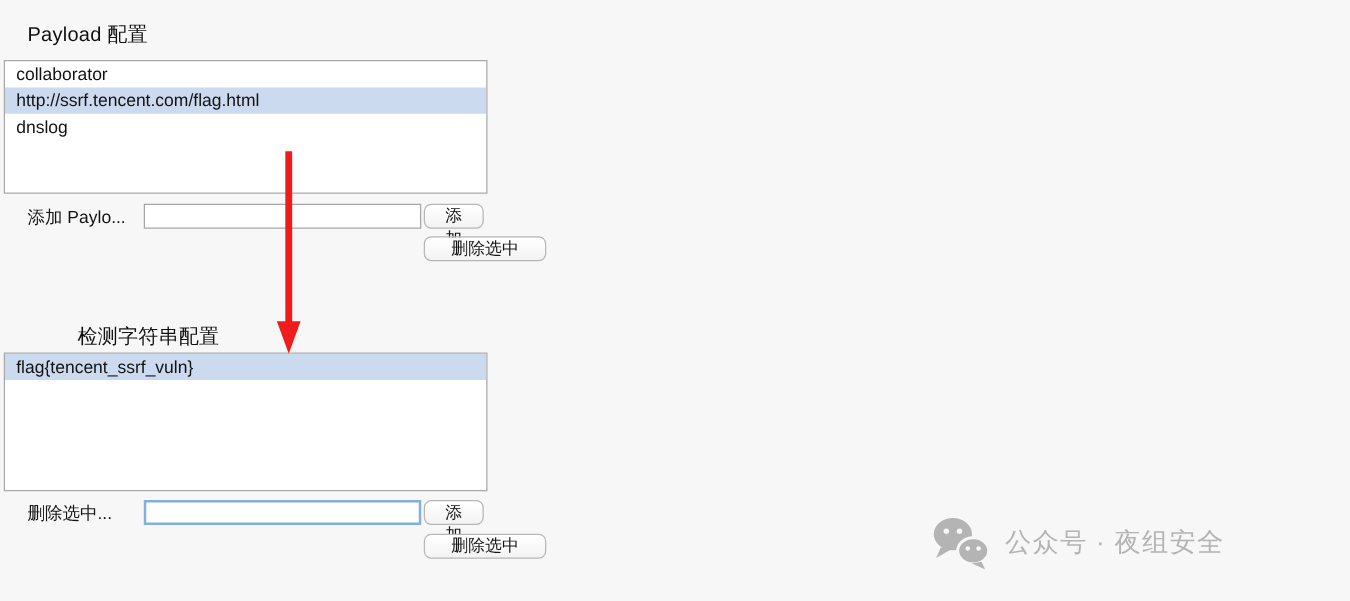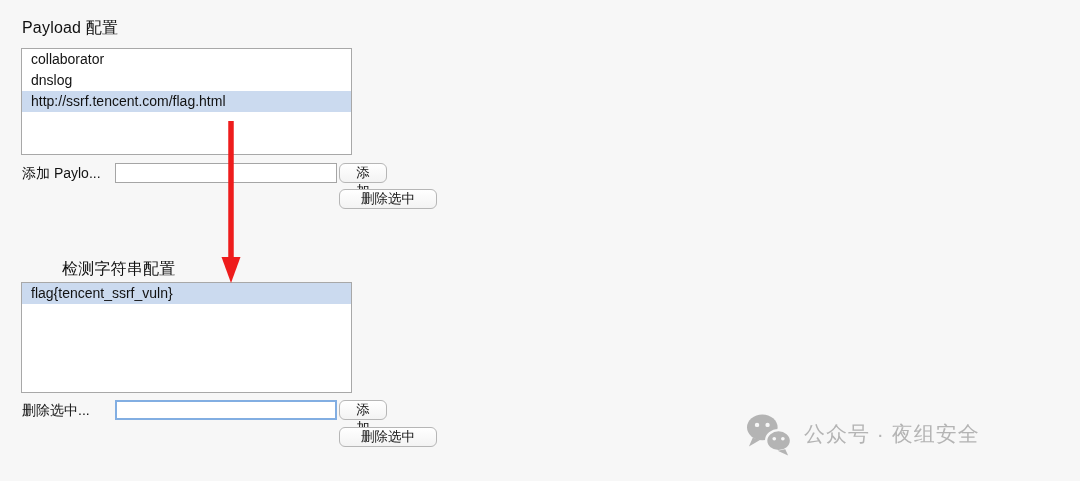--- a/index.html
+++ b/index.html
@@ -14,21 +14,21 @@
   .stage { position:absolute; inset:0; width:1080px; height:481px; }
 
   .section-title {
     position:absolute; left:22px;
     font-size:16px; font-weight:400; color:#101010; letter-spacing:.2px;
   }
   #payload-title { top:18px; }
   #detect-title  { top:259px;margin-left:40px; }
 
   .listbox {
-    position:absolute; left:21px; width:331px;
+    position:absolute; left:3px; width:387px;
     background:#fff; border:1px solid var(--box_border,#a8a8a8);
     overflow:hidden;
   }
   #payload-listbox { top:48px; height:107px; }
   #detect-listbox  { top:282px; height:111px; }
 
   .list-row {
     height:21px; line-height:21px; padding-left:9px;
     font-size:14px; color:#121212; white-space:nowrap;
   }
@@ -72,22 +72,22 @@
 </style>
 </head>
 <body>
 
 <div class="stage">
 
   <div class="section-title" id="payload-title">Payload 配置</div>
 
   <div class="listbox" id="payload-listbox">
       <div class="list-row">collaborator</div>
+      <div class="list-row selected">http://ssrf.tencent.com/flag.html</div>
       <div class="list-row">dnslog</div>
-      <div class="list-row selected">http://ssrf.tencent.com/flag.html</div>
     </div>
 
   <div class="ctl-row" id="payload-ctl">
     <span class="ctl-label">添加 Paylo...</span>
     <input class="text-input" type="text" value="" style="">
     <button class="btn btn-add">添加</button>
   </div>
   <button class="btn" id="payload-del">删除选中</button>
 
   <div class="section-title" id="detect-title">检测字符串配置</div>

